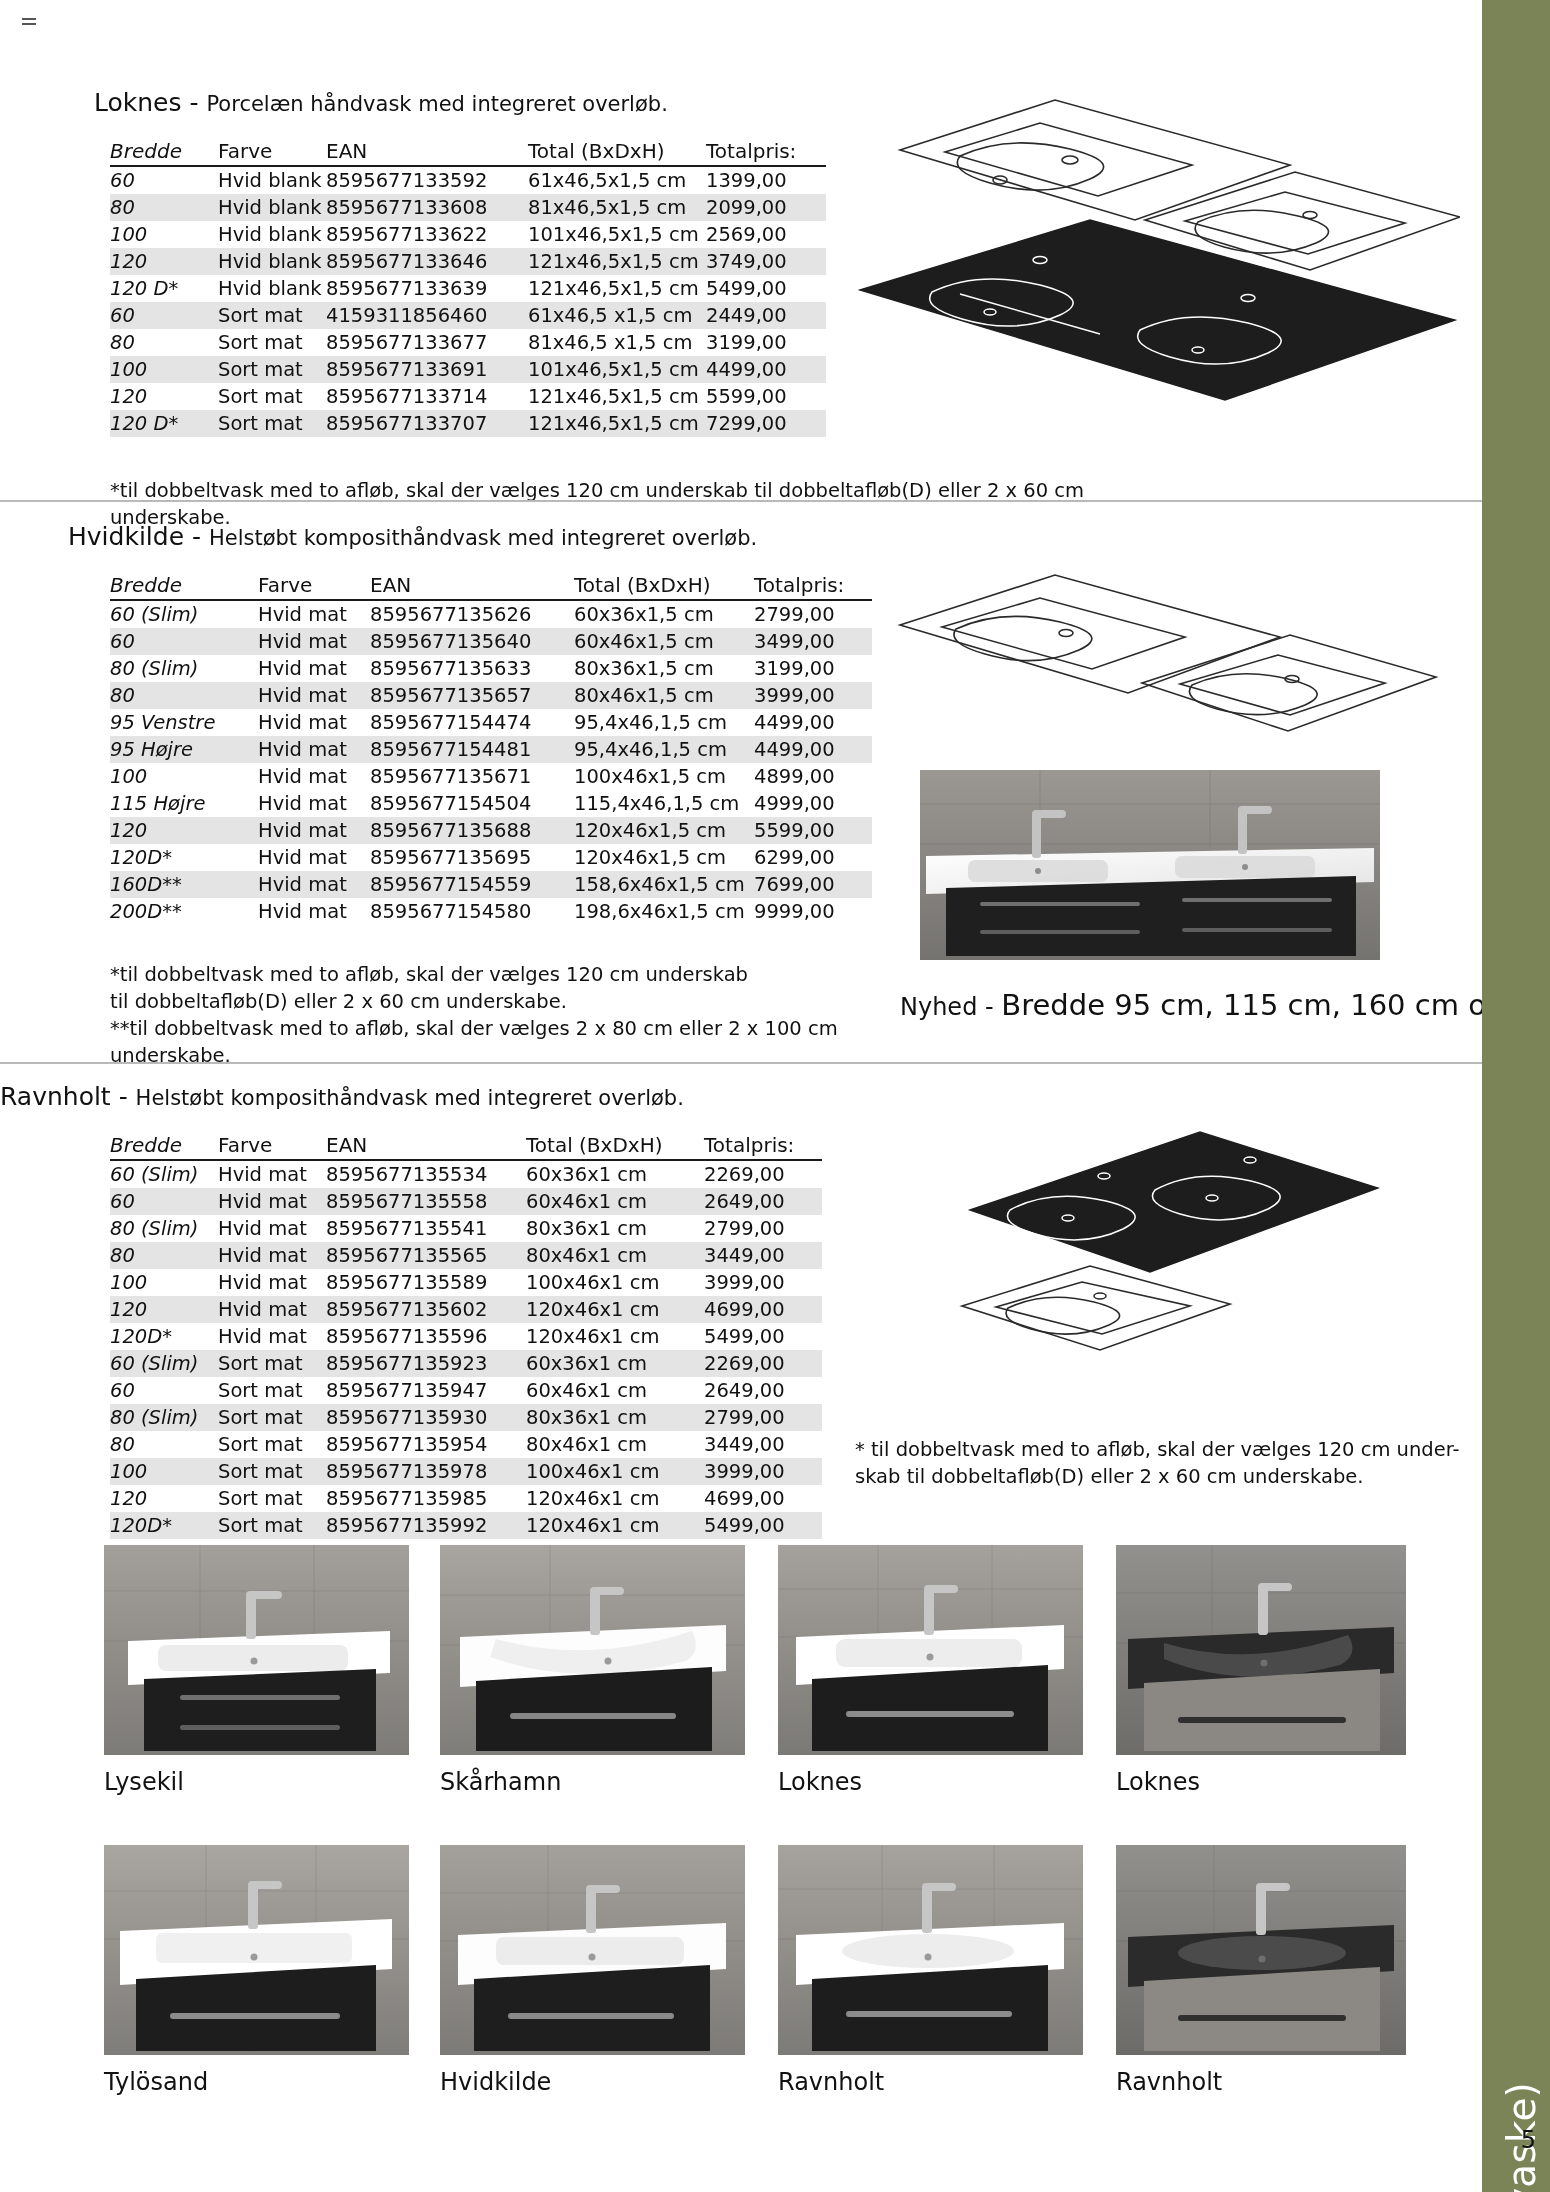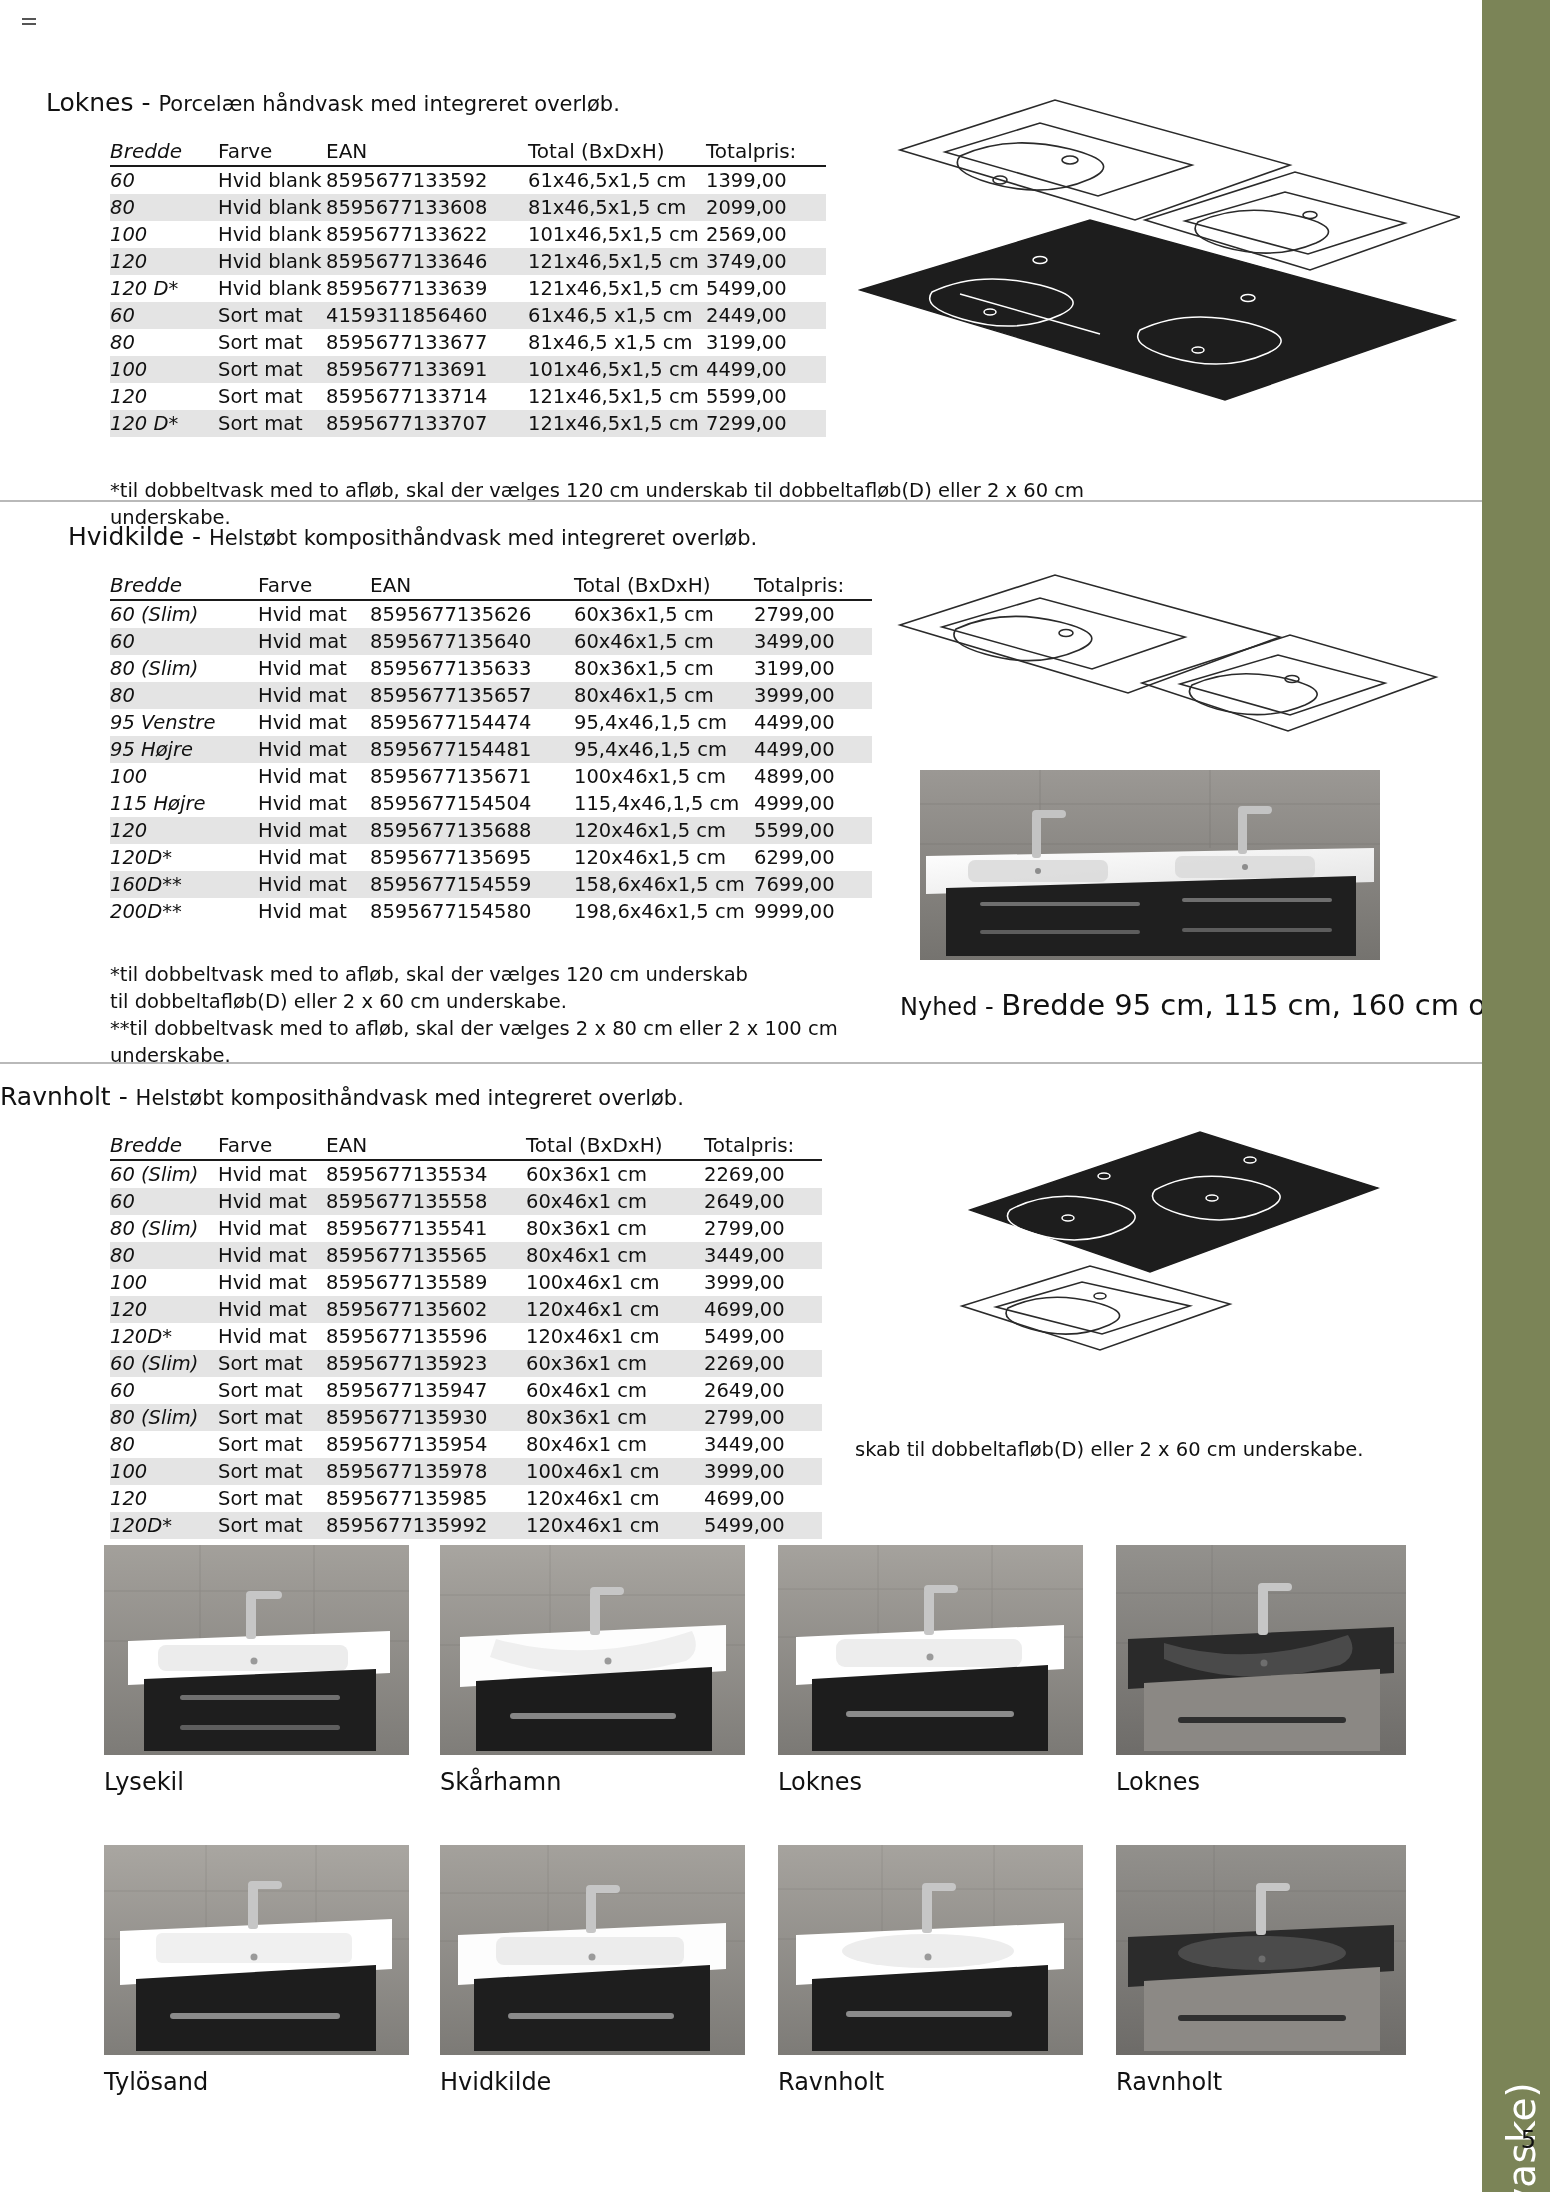--- a/index.html
+++ b/index.html
@@ -84,21 +84,21 @@
 <body>
 
 <div class="page">
 
   <div class="corner-mark">
       <i></i>
       <i></i>
     </div>
 
   <div class="sec" style="top:88px;">
-    <div class="sec-title" style="margin-left:46px;">
+    <div class="sec-title" style="margin-left:94px;">
       <b>Loknes</b>
       <span>-</span>
       <span class="sub">Porcelæn håndvask med integreret overløb.</span>
     </div>
 
     <table class="tbl t1" style="margin-left:110px;margin-top:22px;">
       <thead>
         <tr>
           <th class="c-bredde">Bredde</th>
           <th class="c-farve">Farve</th>
@@ -537,20 +537,21 @@
       <g fill="none" stroke="#2a2a2a" stroke-width="1.6">
         <path d="M12,216 L140,176 L280,214 L150,260 Z"></path>
         <path d="M46,217 L132,192 L240,216 L152,244 Z"></path>
         <ellipse cx="150" cy="206" rx="6" ry="3"></ellipse>
         <path d="M58,218 q38,-18 86,-6 q42,11 15,23 q-36,16 -78,4 q-32,-9 -23,-21 Z"></path>
       </g>
     </svg>
   </div>
 
   <div class="note" style="position:absolute;left:855px;top:1436px;">
+    <div>* til dobbeltvask med to afløb, skal der vælges 120 cm under-</div>
     <div>skab til dobbeltafløb(D) eller 2 x 60 cm underskabe.</div>
   </div>
 
   <div class="photo" style="left:104px;top:1545px;width:305px;height:210px;">
     <svg width="305" height="210" viewBox="0 0 305 210">
       <defs>
         <linearGradient id="w1" x1="0" y1="0" x2="0" y2="1">
             <stop offset="0" stop-color="#a3a09b"></stop>
             <stop offset="1" stop-color="#7d7b77"></stop>
           </linearGradient>

